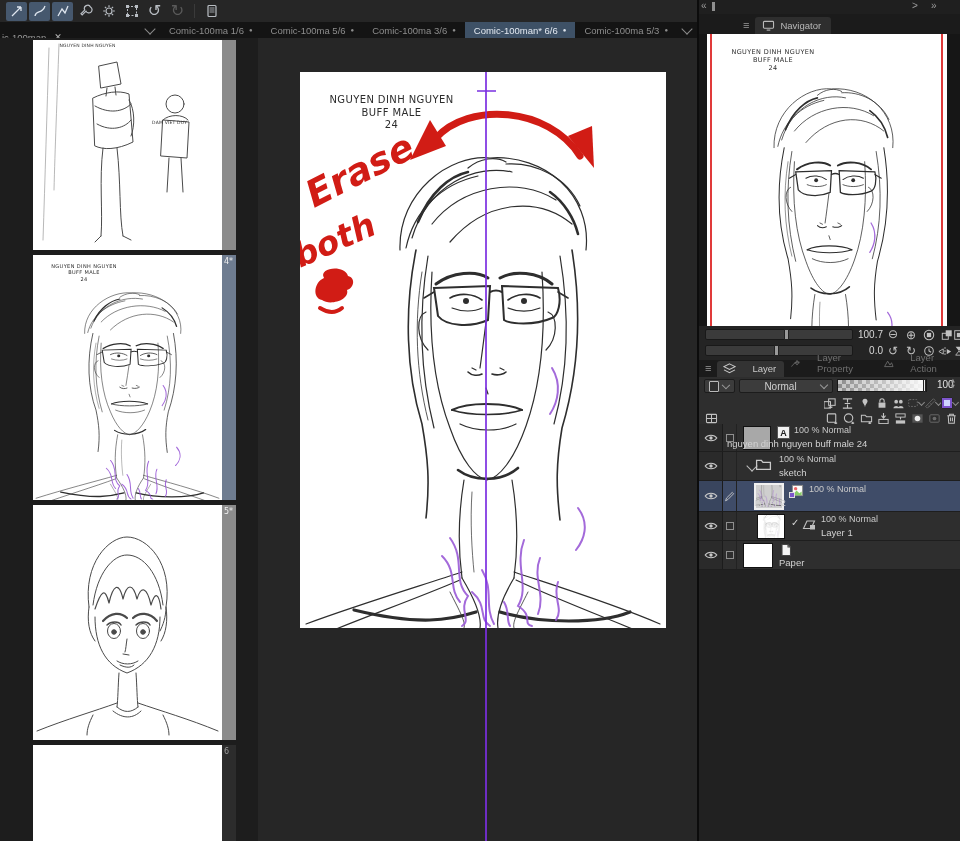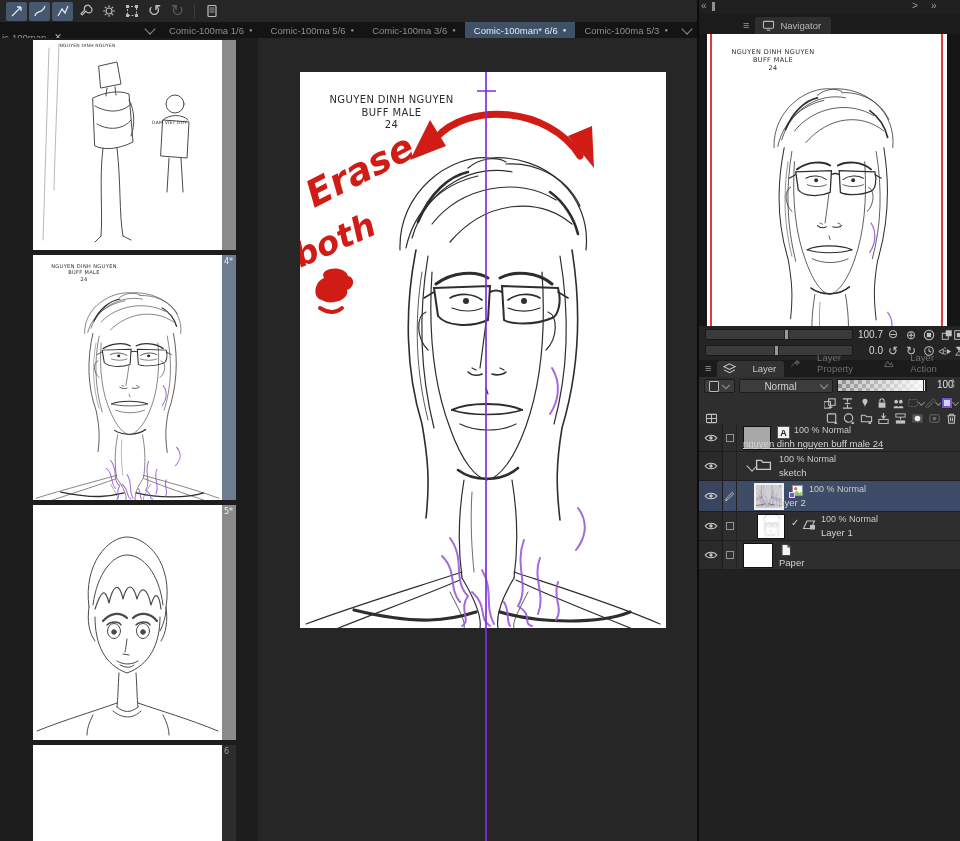--- a/index.html
+++ b/index.html
@@ -710,21 +710,21 @@
             <svg class="ic" width="14" height="10">
               <use href="#i-eye"></use>
             </svg>
           </div>
         <div class="col2">
             <span class="cbx"></span>
           </div>
         <div class="lthumb" style="left:44px; top:2px; width:28px; height:24px; background:#a8a8a8;"></div>
         <div class="badgeA" style="left:78px; top:2px;">A</div>
         <div class="ltext" style="left:95px; top:0;"><span>100 %</span> <span>Normal</span></div>
-        <div class="ltext lname" style="left:44px; top:13px;text-decoration:underline;">nguyen dinh nguyen buff male 24</div>
+        <div class="ltext lname" style="left:28px; top:13px;">nguyen dinh nguyen buff male 24</div>
       </div>
 
       <div class="lrow" style="height:29px;">
         <div class="col-eye">
             <svg class="ic" width="14" height="10">
               <use href="#i-eye"></use>
             </svg>
           </div>
         <div class="col2"></div>
         <span class="abs chev" style="left:43px; top:10px; border-color:#bdbdbd;"></span>
@@ -753,21 +753,21 @@
               <use href="#faceSketch" width="366" height="556"></use>
             </svg>
         </div>
         <span class="abs" style="left:92px; top:3px;">
             <svg class="ic" width="13" height="13">
               <use href="#i-imgbadge"></use>
             </svg>
           </span>
         <span class="abs" style="left:90px; top:11px; width:6px; height:6px; background:#7d55cc; border:1px solid #ddd;"></span>
         <div class="ltext" style="left:110px; top:2px;"><span>100 %</span> <span>Normal</span></div>
-        <div class="ltext lname" style="left:55px; top:15px;margin-left:20px;">Layer 2</div>
+        <div class="ltext lname" style="left:55px; top:15px;">Layer 2</div>
       </div>
 
       <div class="lrow" style="height:29px;">
         <div class="col-eye">
             <svg class="ic" width="14" height="10">
               <use href="#i-eye"></use>
             </svg>
           </div>
         <div class="col2">
             <span class="cbx"></span>

